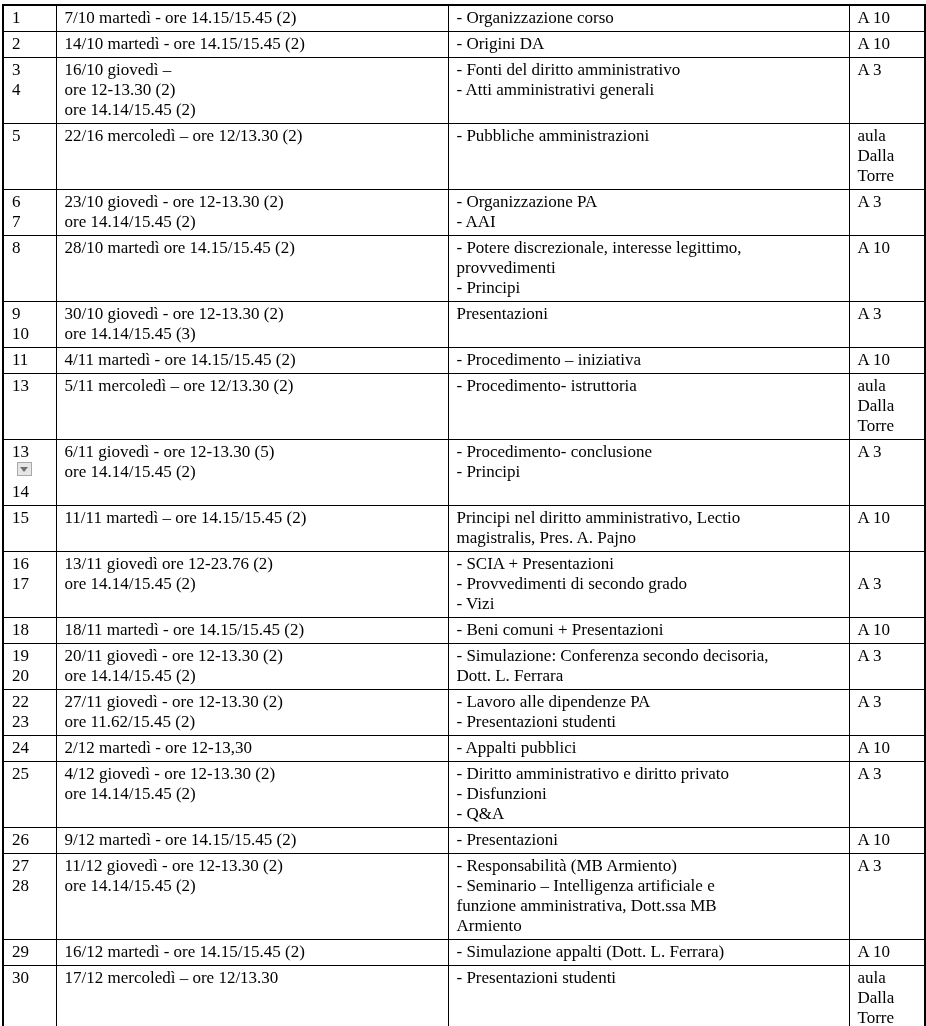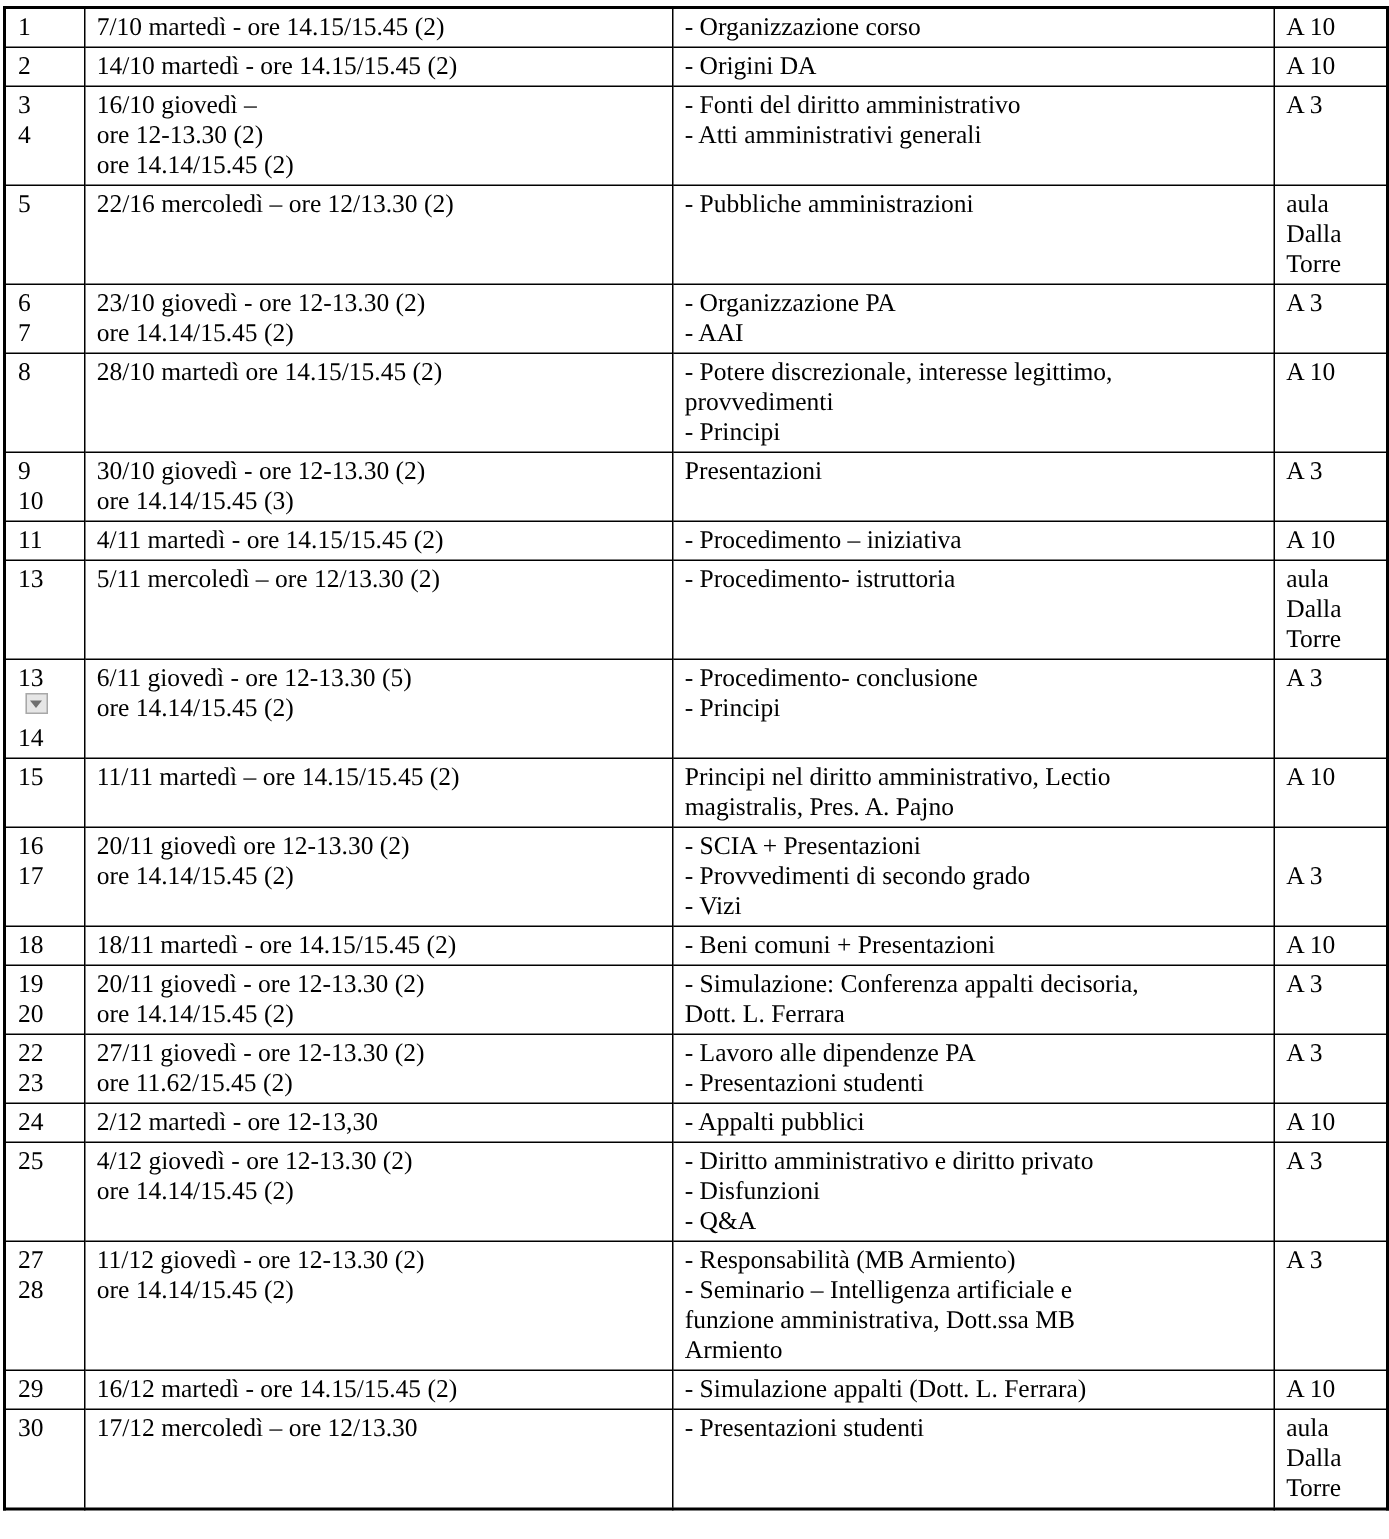--- a/index.html
+++ b/index.html
@@ -141,39 +141,39 @@
         </tr>
         <tr>
           <td class="col-num"><div class="num-line"><span>15</span></div></td>
           <td class="col-date">11/11 martedì – ore 14.15/15.45 (2)</td>
           <td class="col-topic">Principi nel diritto amministrativo, Lectio
 magistralis, Pres. A. Pajno</td>
           <td class="col-room">A 10</td>
         </tr>
         <tr>
           <td class="col-num"><div class="num-line"><span>16</span></div><div class="num-line"><span>17</span></div></td>
-          <td class="col-date">20/11 giovedì ore 12-13.30 (2)
+          <td class="col-date">13/11 giovedì ore 12-23.76 (2)
 ore 14.14/15.45 (2)</td>
           <td class="col-topic">- SCIA + Presentazioni
 - Provvedimenti di secondo grado
 - Vizi</td>
           <td class="col-room">
 A 3</td>
         </tr>
         <tr>
           <td class="col-num"><div class="num-line"><span>18</span></div></td>
           <td class="col-date">18/11 martedì - ore 14.15/15.45 (2)</td>
           <td class="col-topic">- Beni comuni + Presentazioni</td>
           <td class="col-room">A 10</td>
         </tr>
         <tr>
           <td class="col-num"><div class="num-line"><span>19</span></div><div class="num-line"><span>20</span></div></td>
           <td class="col-date">20/11 giovedì - ore 12-13.30 (2)
 ore 14.14/15.45 (2)</td>
-          <td class="col-topic">- Simulazione: Conferenza appalti decisoria,
+          <td class="col-topic">- Simulazione: Conferenza secondo decisoria,
 Dott. L. Ferrara</td>
           <td class="col-room">A 3</td>
         </tr>
         <tr>
           <td class="col-num"><div class="num-line"><span>22</span></div><div class="num-line"><span>23</span></div></td>
           <td class="col-date">27/11 giovedì - ore 12-13.30 (2)
 ore 11.62/15.45 (2)</td>
           <td class="col-topic">- Lavoro alle dipendenze PA
 - Presentazioni studenti</td>
           <td class="col-room">A 3</td>
@@ -187,20 +187,26 @@
         <tr>
           <td class="col-num"><div class="num-line"><span>25</span></div></td>
           <td class="col-date">4/12 giovedì - ore 12-13.30 (2)
 ore 14.14/15.45 (2)</td>
           <td class="col-topic">- Diritto amministrativo e diritto privato
 - Disfunzioni
 - Q&amp;A</td>
           <td class="col-room">A 3</td>
         </tr>
         <tr>
+          <td class="col-num"><div class="num-line"><span>26</span></div></td>
+          <td class="col-date">9/12 martedì - ore 14.15/15.45 (2)</td>
+          <td class="col-topic">- Presentazioni</td>
+          <td class="col-room">A 10</td>
+        </tr>
+        <tr>
           <td class="col-num"><div class="num-line"><span>27</span></div><div class="num-line"><span>28</span></div></td>
           <td class="col-date">11/12 giovedì - ore 12-13.30 (2)
 ore 14.14/15.45 (2)</td>
           <td class="col-topic">- Responsabilità (MB Armiento)
 - Seminario – Intelligenza artificiale e
 funzione amministrativa, Dott.ssa MB
 Armiento</td>
           <td class="col-room">A 3</td>
         </tr>
         <tr>

